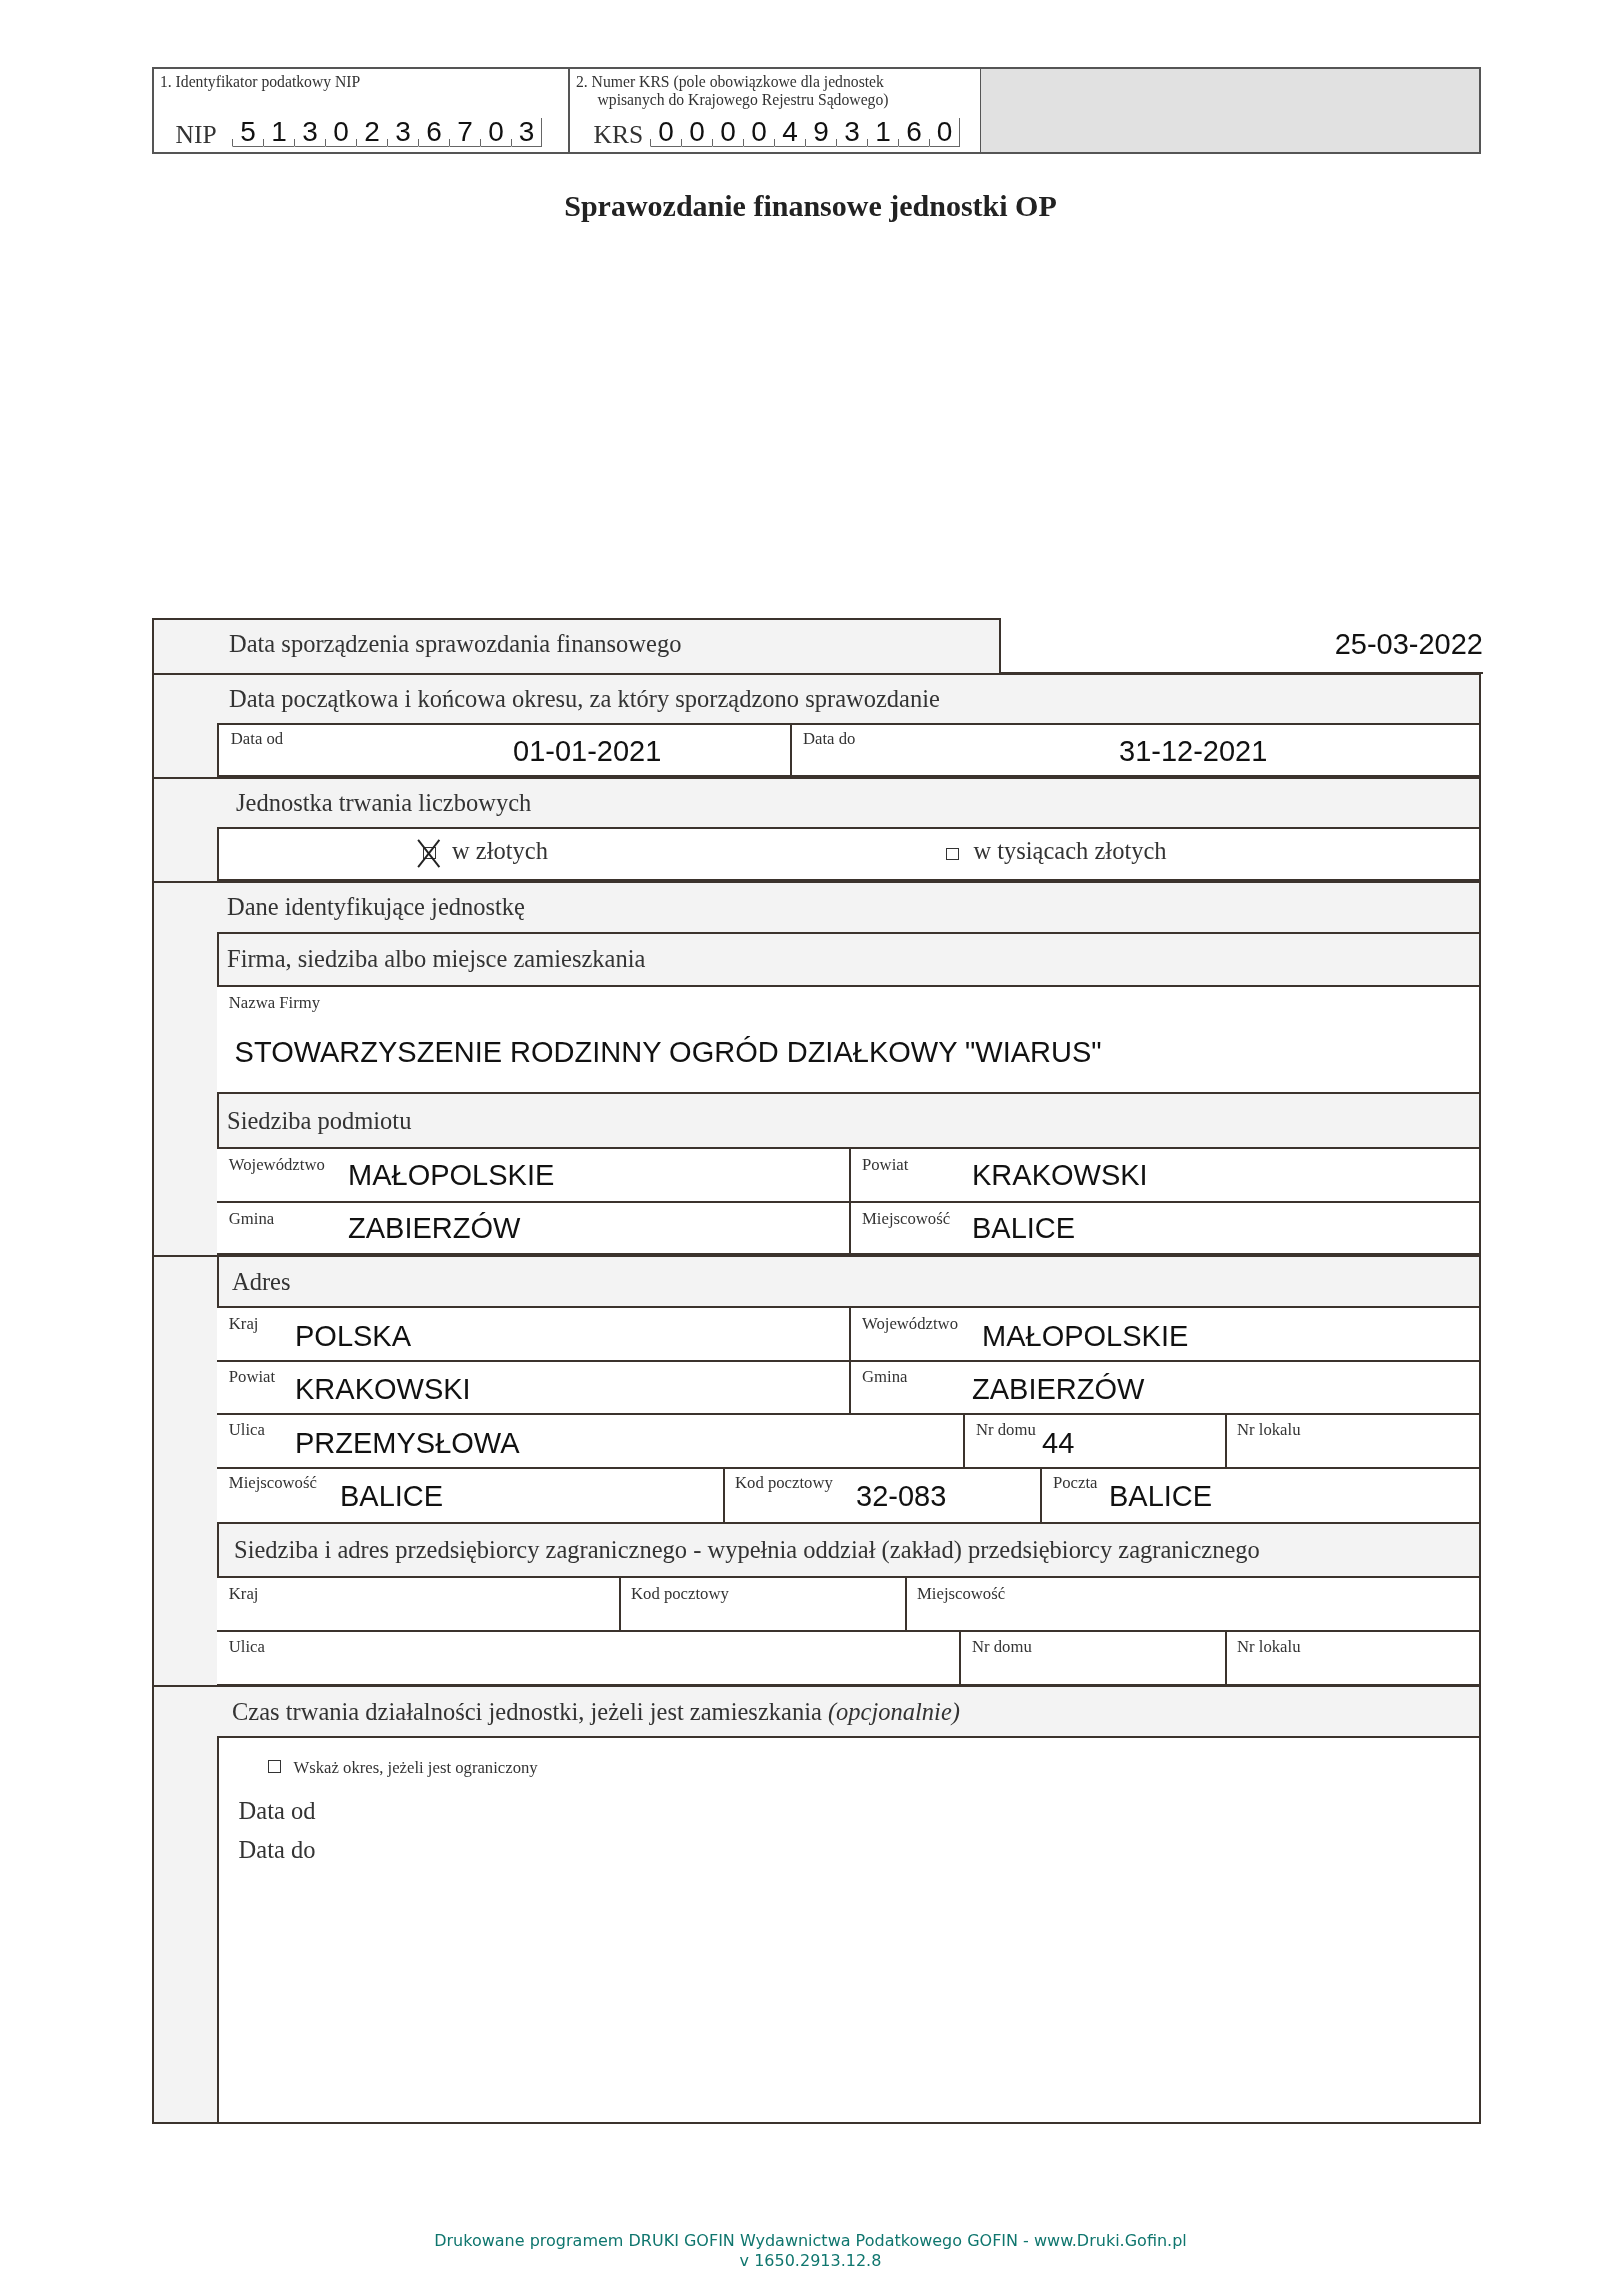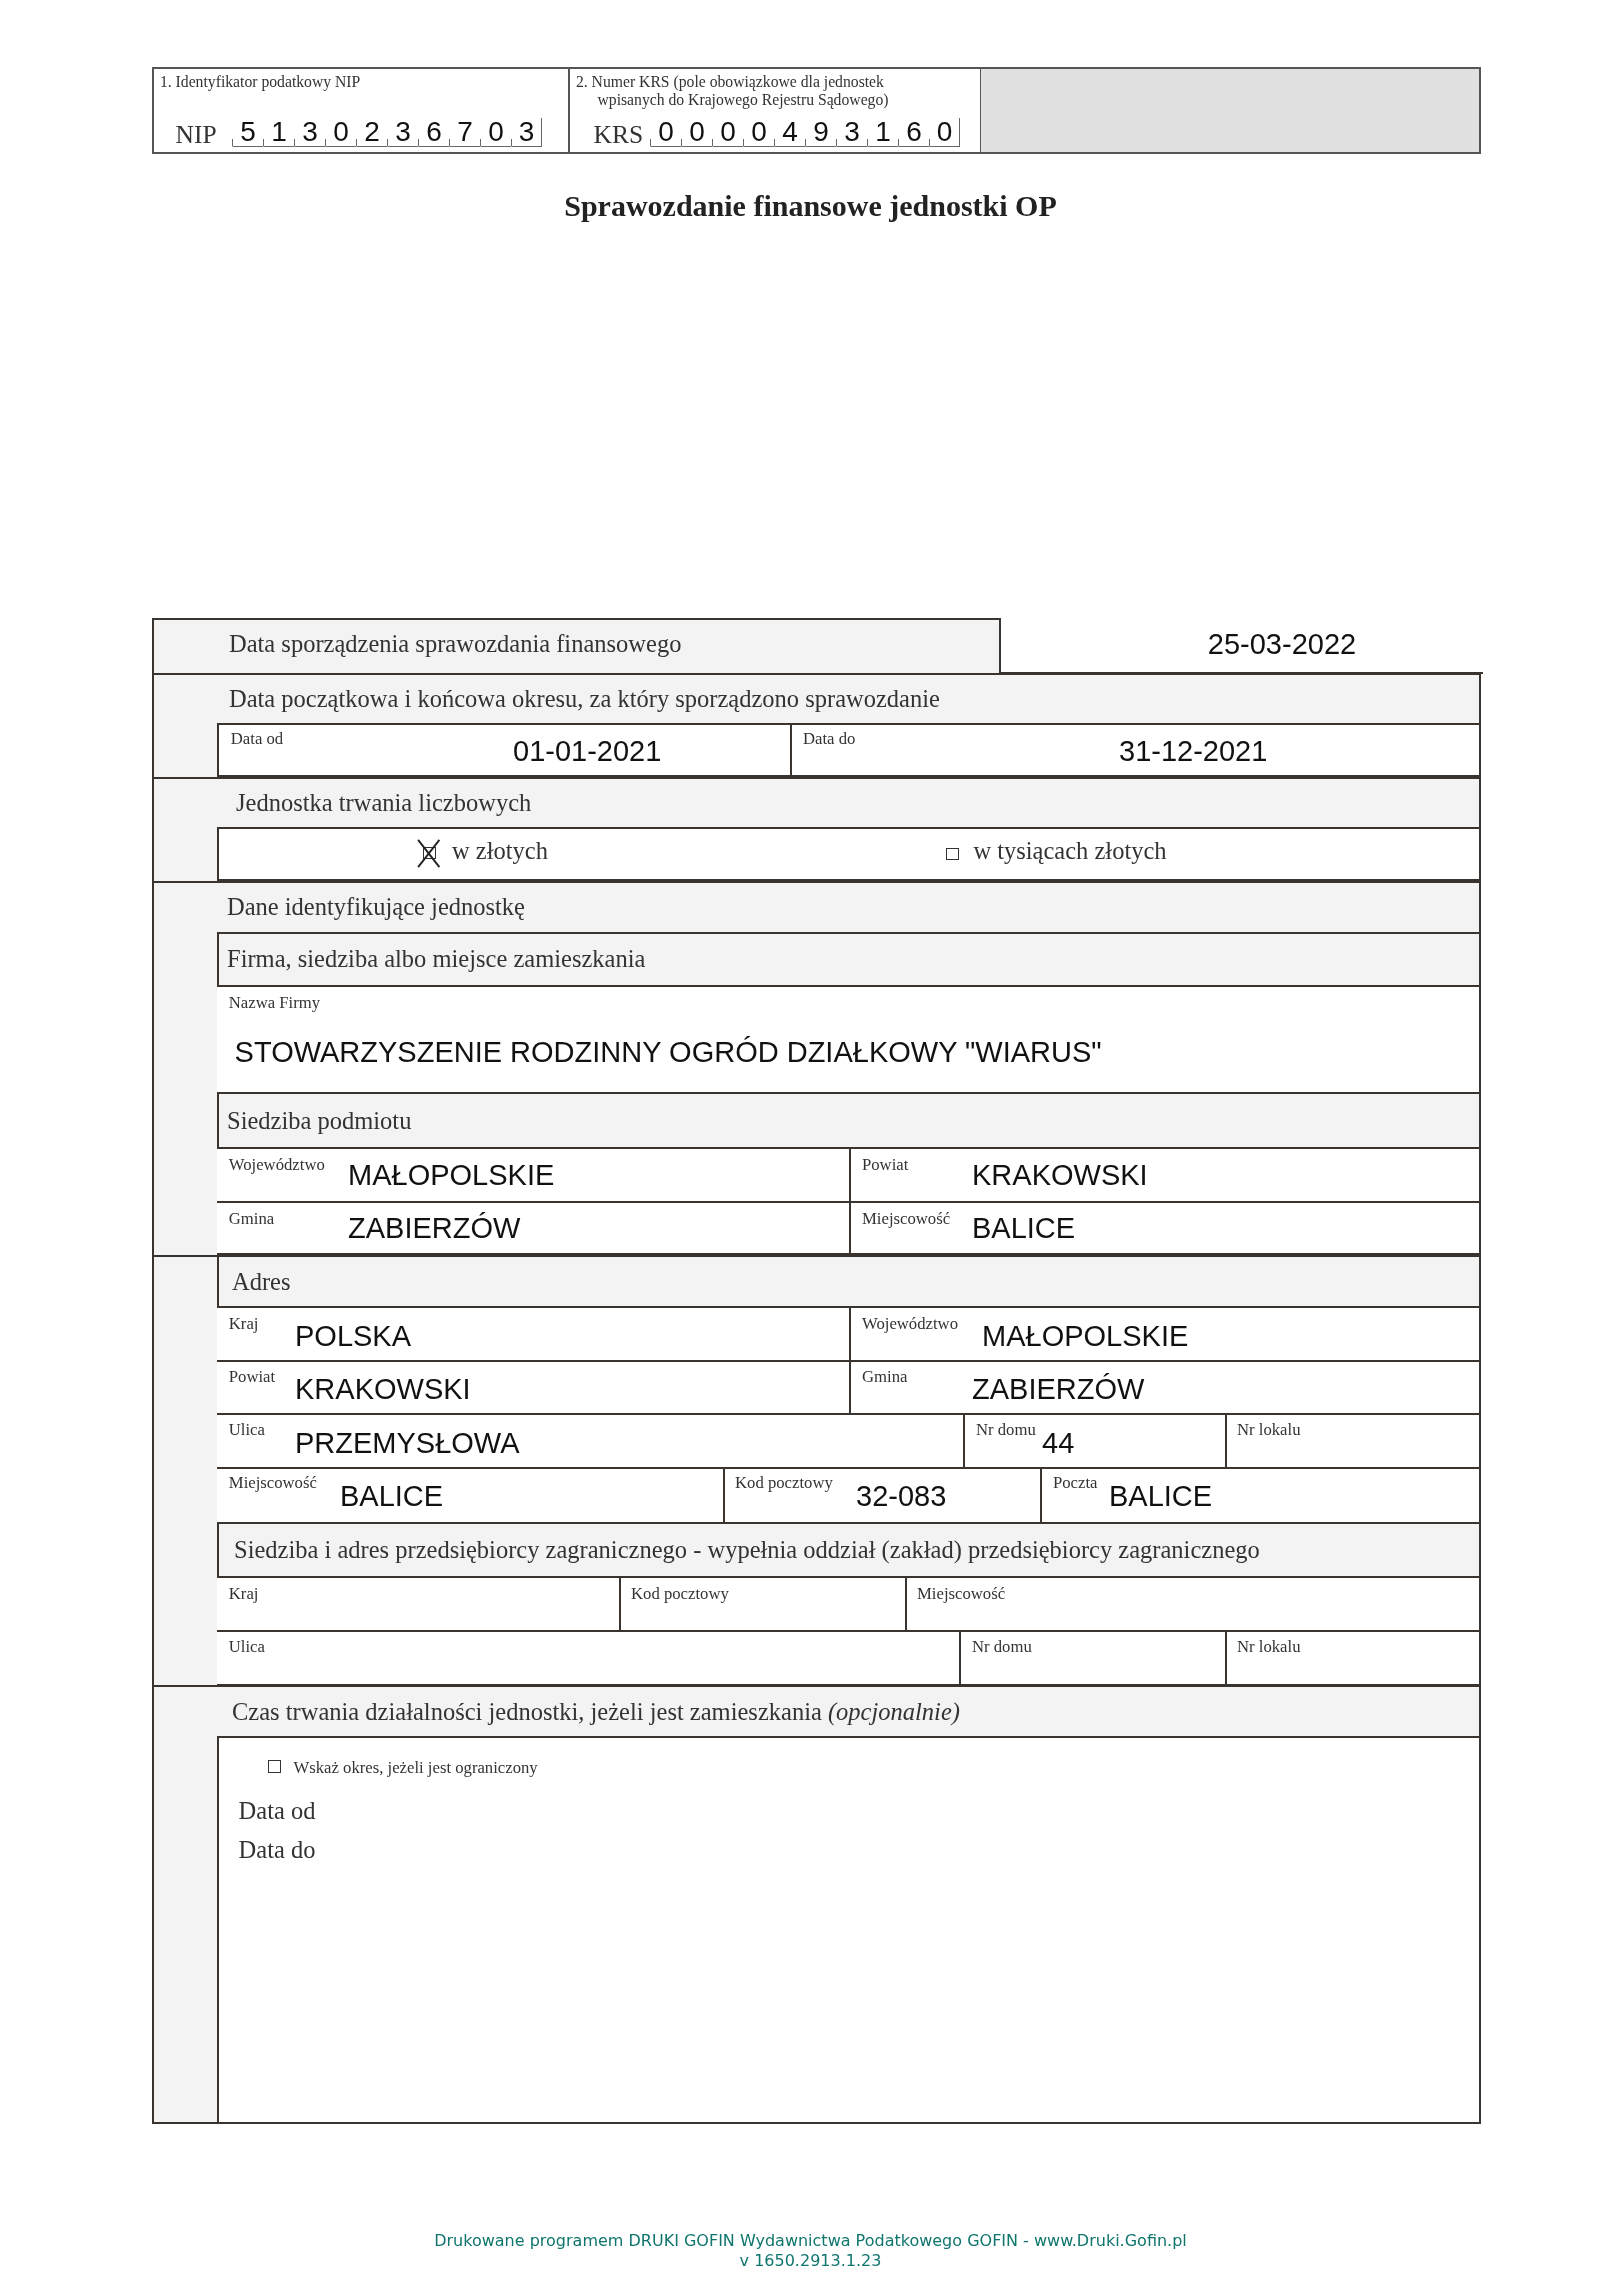--- a/index.html
+++ b/index.html
@@ -82,21 +82,21 @@
 </div>
 
 <div id="doc-title" class="abs">Sprawozdanie finansowe jednostki OP</div>
 
 <div id="intro-title" class="abs">Wprowadzenie do sprawozdania finansowego</div>
 
 <div id="form" class="abs">
 
   <div class="sec" style="left:75px; top:9.8px;">Data sporządzenia sprawozdania finansowego</div>
   <div class="box" style="left:845px; top:-2px; width:484px; height:56px; border-top:none; border-right:none;">
-    <div class="val" style="left:0; width:100%; text-align:center; top:9.8px;padding-left:40px;">25-03-2022</div>
+    <div class="val" style="left:0; width:100%; text-align:right; top:9.8px;">25-03-2022</div>
   </div>
   <div class="hline" style="left:0; top:53px; width:1325px;"></div>
 
   <div class="sec" style="left:75px; top:65px;">Data początkowa i końcowa okresu, za który sporządzono sprawozdanie</div>
   <div class="box" style="left:63px; top:103px; width:1262px; height:54px; border-right:none;">
     <div class="lbl" style="left:11.8px; top:3.9px;">Data od</div>
     <div class="val" style="left:294px; top:9.8px;">01-01-2021</div>
     <div class="vline" style="left:571px; top:0; height:50px;"></div>
     <div class="lbl" style="left:584px; top:3.9px;">Data do</div>
     <div class="val" style="left:900px; top:9.8px;">31-12-2021</div>
@@ -206,15 +206,15 @@
       <span class="chk" style="left:0; top:2.9px;"></span>
       <span class="lbl" style="left:25.5px; top:0;">Wskaż okres, jeżeli jest ograniczony</span>
     </div>
     <div class="sec" style="left:19.6px; top:59px;">Data od</div>
     <div class="sec" style="left:19.6px; top:98px;">Data do</div>
   </div>
 </div>
 
 <div id="footer" class="abs">
   <div>Drukowane programem DRUKI GOFIN Wydawnictwa Podatkowego GOFIN - www.Druki.Gofin.pl</div>
-  <div>v 1650.2913.1.23</div>
+  <div>v 1650.2913.12.8</div>
 </div>
 
 
 </body></html>

